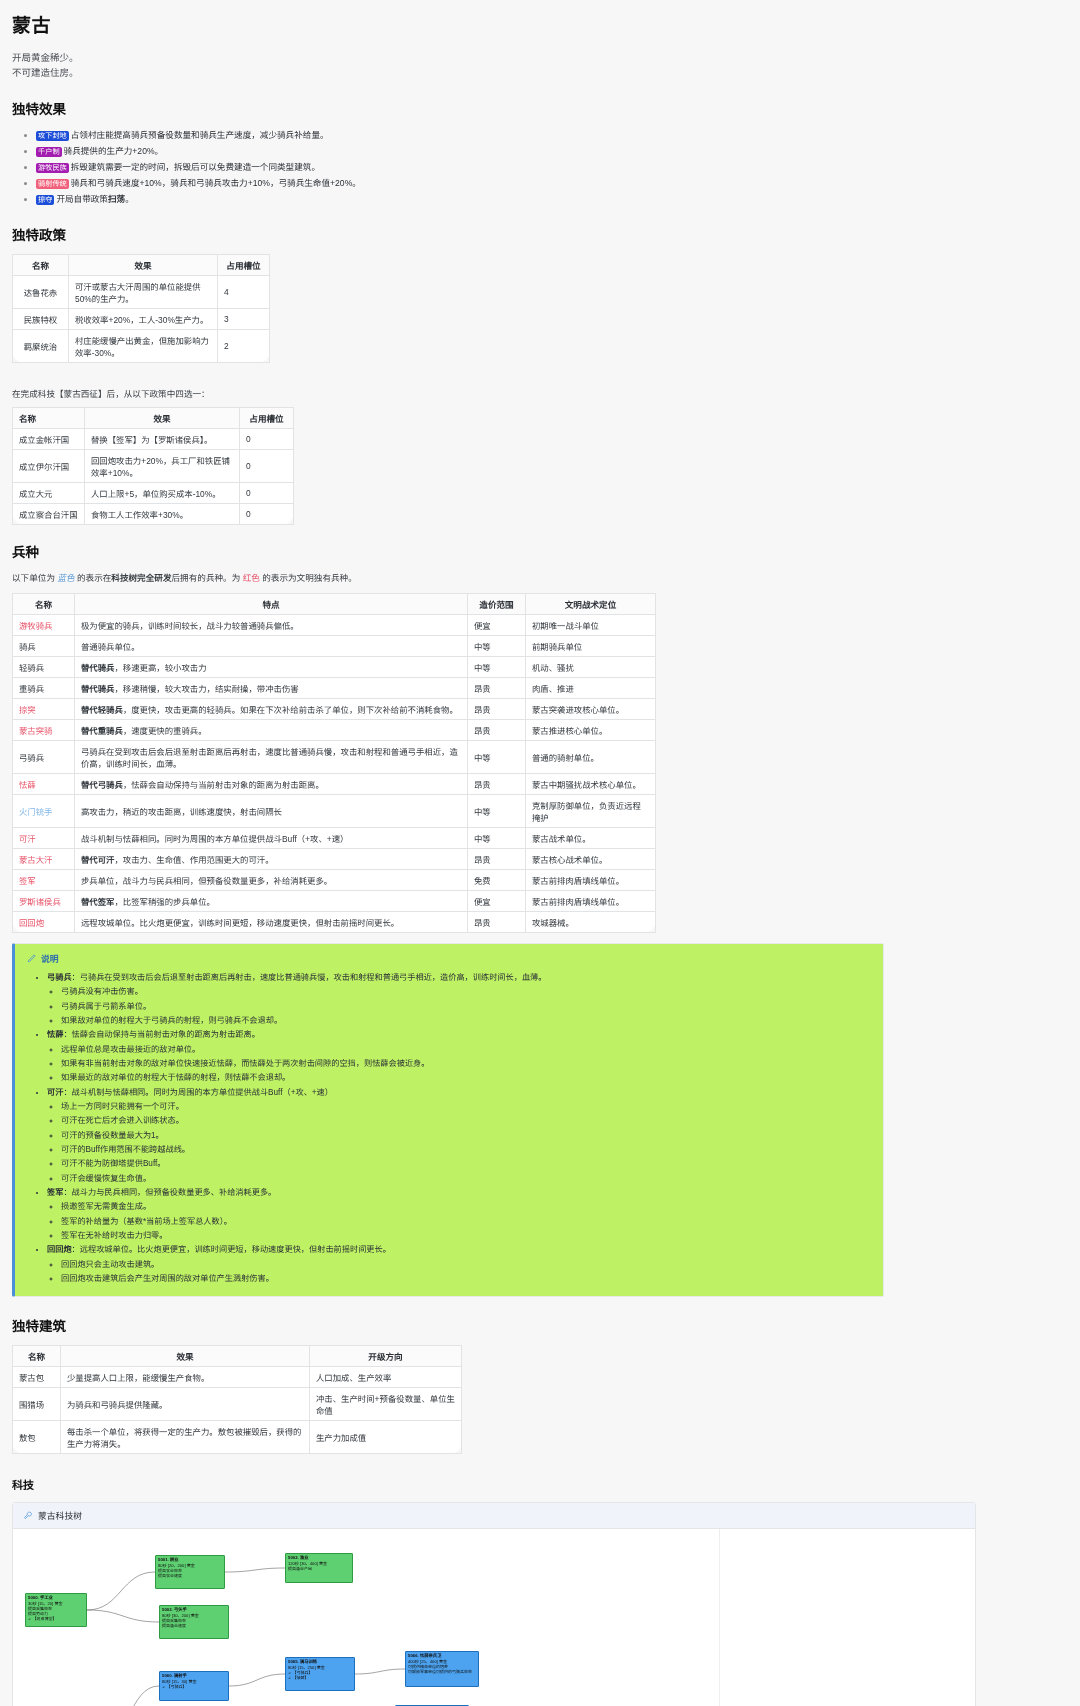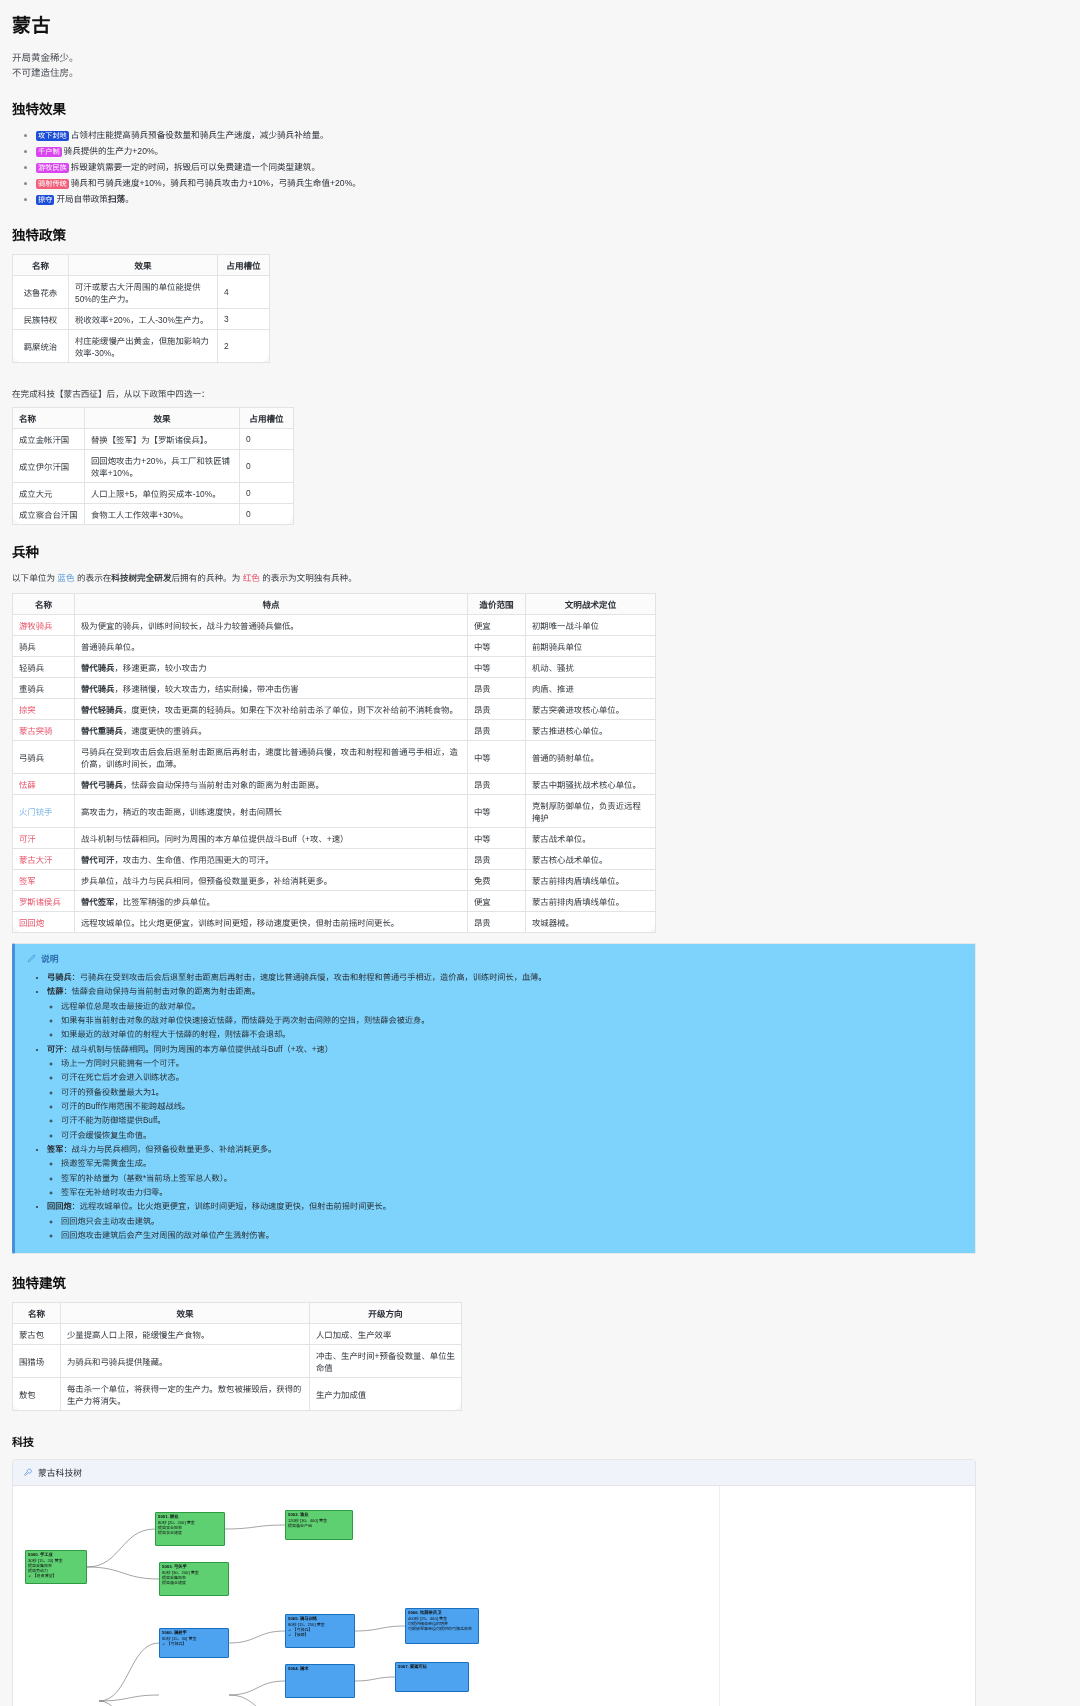--- a/index.html
+++ b/index.html
@@ -13,21 +13,21 @@
   h1.title { font-size: 19px; font-weight: bold; margin: 10px 0 14px 0; color: #111; letter-spacing: .5px; }
   .intro { font-size: 9.5px; line-height: 1.55; color: #4a4f55; margin-bottom: 18px; }
   h2.section { font-size: 13.5px; font-weight: bold; margin: 16px 0 10px 0; color: #111; }
   h2.section.big { font-size: 11px; margin-top: 22px; }
 
   ul.effects { margin: 0 0 0 14px; padding: 0 0 0 10px; font-size: 8.6px; line-height: 1.85; }
   ul.effects li { margin: 0; color: #2b3036; }
   ul.effects li::marker { color: #888; }
   .tag { display: inline-block; padding: 0px 2px; border-radius: 2px; color: #fff; font-size: 7.2px; line-height: 10px; vertical-align: middle; margin-right: 2px; }
   .tag.red { background: #1d4ed8; }
-  .tag.green { background: #d946ef; }
+  .tag.green { background: #a21caf; }
   .tag.pink { background: #f0607a; }
   .bold-i { font-weight: bold; }
 
   table.wk { border-collapse: collapse; background: #fff; font-size: 8.4px; margin-bottom: 10px; border-radius: 13px; }
   table.wk th, table.wk td { border: 1px solid #e2e3e5; padding: 4px 6px; text-align: left; vertical-align: middle; }
   table.wk th { background: #fbfbfc; font-weight: bold; text-align: center; color: #2b3036; font-size: 8.6px; }
   table.wk td { color: #32383e; }
   .pol-table { width: 258px; }
   .pol-table th:nth-child(1), .pol-table td:nth-child(1) { width: 56px; text-align: center; }
   .pol-table th:nth-child(3), .pol-table td:nth-child(3) { width: 52px; }
@@ -37,24 +37,24 @@
   .note-line { font-size: 8.6px; color: #3b4045; margin: 24px 0 8px 0; }
 
   .units-table { width: 644px; }
   .units-table th:nth-child(1), .units-table td:nth-child(1) { width: 62px; }
   .units-table th:nth-child(3), .units-table td:nth-child(3) { width: 58px; }
   .units-table th:nth-child(4), .units-table td:nth-child(4) { width: 130px; }
   .u-red { color: #e8546a; }
   .u-blue { color: #7fb6e8; }
   .u-plain { color: #32383e; }
   .legend { font-size: 8.6px; color: #3b4045; margin: 2px 0 10px 0; }
-  .lg-blue { color: #5b9bd5; }
+  .lg-blue { color: #5b9bd5; font-style: italic; }
   .lg-red { color: #e8546a; }
 
-  .callout { background: #7dd3fc; border-left: 3px solid #4a90d9; border-top: 1px solid #e6e8ea; border-right: 1px solid #e6e8ea; border-bottom: 1px solid #e6e8ea; border-radius: 2px; padding: 8px 12px 10px 12px; margin: 8px 0 18px 0; width: 964px; }
+  .callout { background: #bef264; border-left: 3px solid #4a90d9; border-top: 1px solid #e6e8ea; border-right: 1px solid #e6e8ea; border-bottom: 1px solid #e6e8ea; border-radius: 2px; padding: 8px 12px 10px 12px; margin: 8px 0 18px 0; width: 872px; }
   .callout-head { display: flex; align-items: center; gap: 5px; font-size: 8.8px; font-weight: bold; color: #2f6fad; margin-bottom: 6px; }
   .callout-head svg { width: 9px; height: 9px; }
   .callout ul { margin: 0 0 0 8px; padding-left: 12px; font-size: 8.2px; line-height: 1.75; color: #2b3036; }
   .callout ul ul { margin: 0; padding-left: 14px; list-style-type: circle; }
   .callout ul li { margin: 0; }
   .callout .k { font-weight: bold; }
 
   .bld-table { width: 450px; }
   .bld-table th:nth-child(1), .bld-table td:nth-child(1) { width: 48px; }
   .bld-table th:nth-child(3), .bld-table td:nth-child(3) { width: 152px; }
@@ -258,21 +258,25 @@
   </table>
 
   <div class="callout">
     <div class="callout-head">
       <svg viewBox="0 0 16 16">
           <path d="M12.5 1.5 14.5 3.5 5 13 2 14 3 11z" fill="none" stroke="#4a90d9" stroke-width="1.4"></path>
         </svg>
       <span>说明</span>
     </div>
     <ul id="callout-list">
-        <li><span class="k">弓骑兵</span><span>：弓骑兵在受到攻击后会后退至射击距离后再射击，速度比普通骑兵慢，攻击和射程和普通弓手相近，造价高，训练时间长，血薄。</span></li>
+        <li><span class="k">弓骑兵</span><span>：弓骑兵在受到攻击后会后退至射击距离后再射击，速度比普通骑兵慢，攻击和射程和普通弓手相近，造价高，训练时间长，血薄。</span><ul>
+            <li>弓骑兵没有冲击伤害。</li>
+            <li>弓骑兵属于弓箭系单位。</li>
+            <li>如果敌对单位的射程大于弓骑兵的射程，则弓骑兵不会退却。</li>
+          </ul></li>
         <li><span class="k">怯薛</span><span>：怯薛会自动保持与当前射击对象的距离为射击距离。</span><ul>
             <li>远程单位总是攻击最接近的敌对单位。</li>
             <li>如果有非当前射击对象的敌对单位快速接近怯薛，而怯薛处于两次射击间隙的空挡，则怯薛会被近身。</li>
             <li>如果最近的敌对单位的射程大于怯薛的射程，则怯薛不会退却。</li>
           </ul></li>
         <li><span class="k">可汗</span><span>：战斗机制与怯薛相同。同时为周围的本方单位提供战斗Buff（+攻、+速）</span><ul>
             <li>场上一方同时只能拥有一个可汗。</li>
             <li>可汗在死亡后才会进入训练状态。</li>
             <li>可汗的预备役数量最大为1。</li>
             <li>可汗的Buff作用范围不能跨越战线。</li>

